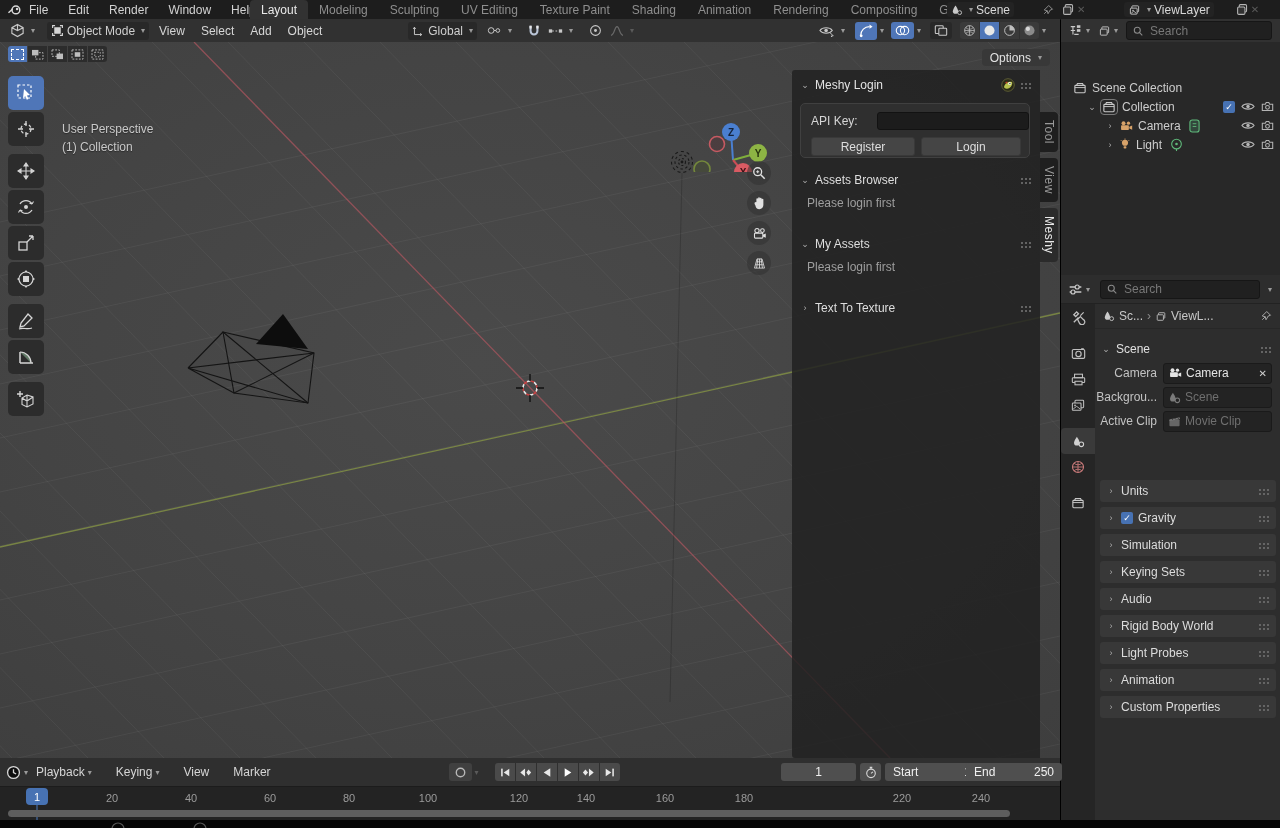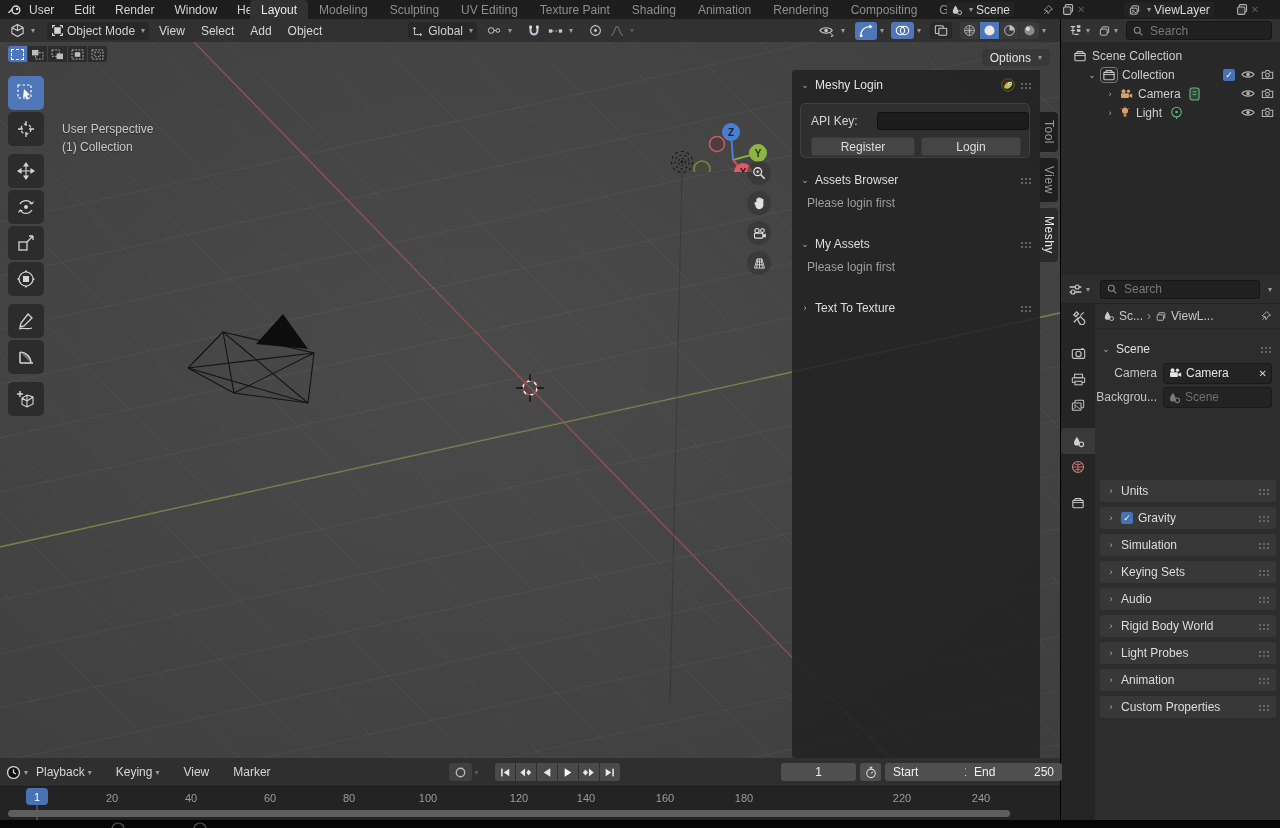--- a/index.html
+++ b/index.html
@@ -121,21 +121,21 @@
 
   <div id="topbar" class="abs">
     <span class="abs" style="left:7px;top:3px;">
       <svg width="15" height="13" viewBox="0 0 16 14">
           <circle cx="9.5" cy="7.5" r="4.2" fill="none" stroke="#d8d8d8" stroke-width="1.6"></circle>
           <circle cx="10.8" cy="6.4" r="1.4" fill="#d8d8d8"></circle>
           <path d="M1.5 10.5 L6 6.5" stroke="#d8d8d8" stroke-width="1.6"></path>
         </svg>
     </span>
     <div id="topbar-menus">
-        <span class="menu">User</span>
+        <span class="menu">File</span>
         <span class="menu">Edit</span>
         <span class="menu">Render</span>
         <span class="menu">Window</span>
         <span class="menu">Help</span>
       </div>
     <div id="workspace-tabs">
         <span class="wtab active">Layout</span>
         <span class="wtab">Modeling</span>
         <span class="wtab">Sculpting</span>
         <span class="wtab">UV Editing</span>
@@ -615,21 +615,21 @@
     </div>
     <div id="npanel-tabs">
         <span class="vtab">Tool</span>
         <span class="vtab">View</span>
         <span class="vtab active">Meshy</span>
       </div>
   </div>
 
   <div id="outliner" class="abs">
     <div id="outliner-tree" style="padding-top:4px;">
-        <div class="orow" style="padding-left: 8px;">
+        <div class="orow" style="padding-left: 8px; margin-top: 32px;">
           <span class="oic">
             <svg width="14" height="12" viewBox="0 0 16 14">
               <rect x="2" y="4" width="12" height="8.5" rx="1" fill="none" stroke="#c8c8c8" stroke-width="1.3"></rect>
               <path d="M4 4 L5 1.8 H11 L12 4" fill="none" stroke="#c8c8c8" stroke-width="1.3"></path>
               <path d="M2 6.5 H14" stroke="#c8c8c8" stroke-width="1.1"></path>
             </svg>
           </span>
           <span class="lbl">Scene Collection</span>
           <span class="spacer"></span>
         </div>
@@ -836,20 +836,33 @@
             <span class="ffield muted">
               <span style="display: flex; opacity: 0.5;">
                 <svg width="13" height="13" viewBox="0 0 16 16">
                   <path d="M6 2 C6 2 2.5 7 2.5 9.5 A3.5 3.5 0 0 0 9.5 9.5 C9.5 7 6 2 6 2Z" fill="#d0d0d0"></path>
                   <circle cx="11.5" cy="11.5" r="2.8" fill="none" stroke="#d0d0d0" stroke-width="1.3"></circle>
                 </svg>
               </span>
               <span>Scene</span>
             </span>
           </div>
+          <div class="frow">
+            <span class="flabel">Active Clip</span>
+            <span class="ffield muted">
+              <span style="display: flex; opacity: 0.5;">
+                <svg width="13" height="11" viewBox="0 0 15 13">
+                  <rect x="1.5" y="4" width="12" height="8" rx="1" fill="#a8a8a8"></rect>
+                  <path d="M1.5 4 L13.5 1.5 L14 3.5 L2 6Z" fill="#c8c8c8"></path>
+                  <path d="M4 2.8 L5.5 4.6 M7.5 2.2 L9 4 M11 1.6 L12.5 3.4" stroke="#3a3a3a" stroke-width=".9"></path>
+                </svg>
+              </span>
+              <span>Movie Clip</span>
+            </span>
+          </div>
         </div>
       <div id="prop-panels">
           <div class="cpanel">
             <span class="ncv">›</span>
             <span>Units</span>
             <span class="dots"></span>
           </div>
           <div class="cpanel">
             <span class="ncv">›</span>
             <span class="cbx">✓</span>

